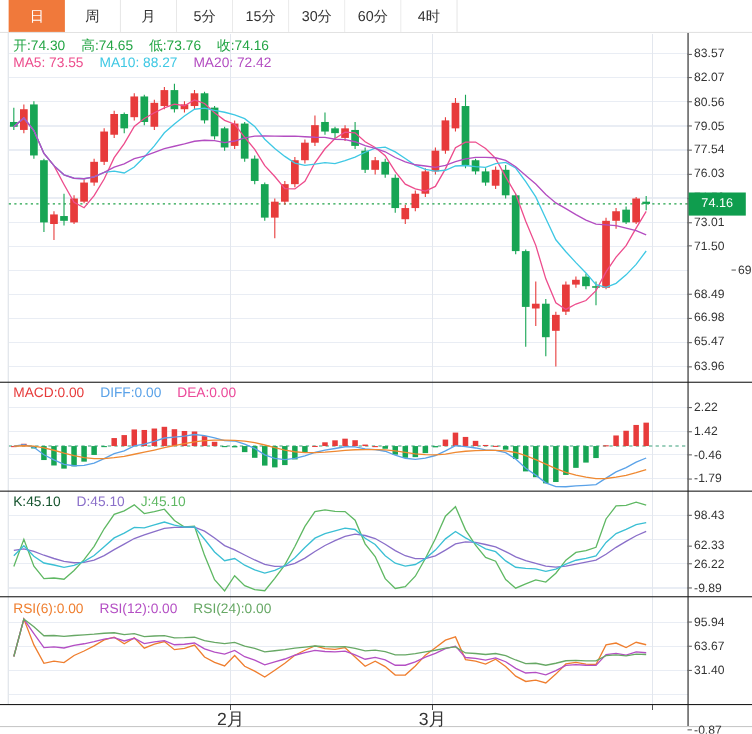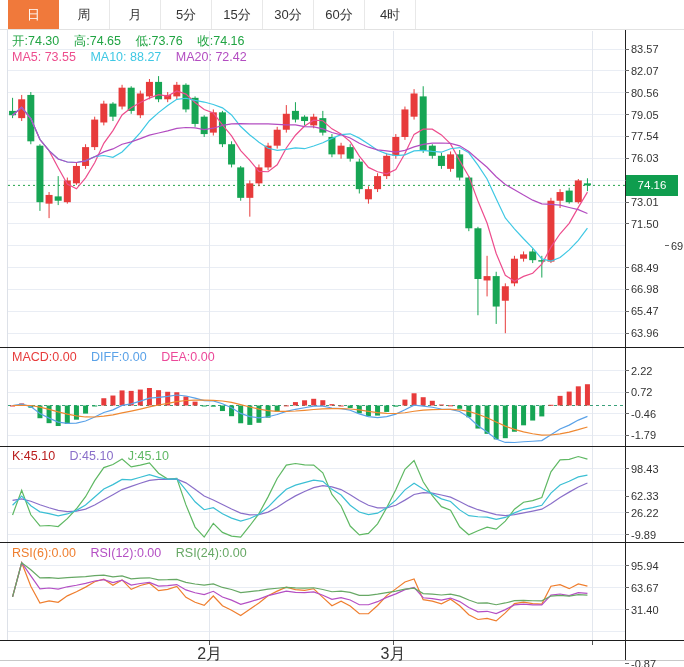--- a/index.html
+++ b/index.html
@@ -11,21 +11,21 @@
   .tab{width:51px;height:29px;line-height:29px;text-align:center;font-size:13px;color:#333;
        border-right:1px solid #e8e8e8;cursor:pointer;box-sizing:border-box;background:#fff;}
   .tab:first-child{border-left:1px solid #e8e8e8;}
   .tab.active{background:#f0793b;color:#fff;border-color:#f0793b;}
   
   .row{position:absolute;left:12px;font-size:12.5px;white-space:nowrap;z-index:6;}
   .row span{margin-right:11px;}
   .green-t{color:#21a443;}
   .c-ma5{color:#ed4d8d;} .c-ma10{color:#3fc8e4;} .c-ma20{color:#b34dc1;}
   .c-macd{color:#e73b3b;} .c-diff{color:#5aa2e8;} .c-dea{color:#ec4899;}
-  .c-k{color:#b91c1c;} .c-d{color:#8a6fc9;} .c-j{color:#5fb863;}
+  .c-k{color:#14532d;} .c-d{color:#8a6fc9;} .c-j{color:#5fb863;}
   .c-r6{color:#ef7e2e;} .c-r12{color:#b44fc4;} .c-r24{color:#67a865;}
   
   .sep{position:absolute;left:0;width:684px;height:1px;background:#1d1d1d;z-index:5;}
   .axis-line{position:absolute;left:625px;top:30px;width:1px;height:630px;background:#222;z-index:5;}
   .left-border{position:absolute;left:7px;top:30px;width:1px;height:610px;background:#dde1e8;z-index:2;}
   .bottom-line{position:absolute;left:0;top:660px;width:684px;height:1px;background:#c8c8c8;z-index:5;}
   
   .ytick{position:absolute;left:625px;height:12px;display:flex;align-items:center;
          font-size:11px;color:#333;z-index:6;white-space:nowrap;}
   .ytick .tm{width:4px;height:1px;background:#666;margin-right:2px;flex:none;}
@@ -403,21 +403,21 @@
       <div class="ytick" style="top: 327.208px;">
         <i class="tm"></i>
         <span>63.96</span>
       </div>
       <div class="ytick" style="top: 364.5px;">
         <i class="tm"></i>
         <span>2.22</span>
       </div>
       <div class="ytick" style="top: 386px;">
         <i class="tm"></i>
-        <span>0.72</span>
+        <span>1.42</span>
       </div>
       <div class="ytick" style="top: 407.5px;">
         <i class="tm"></i>
         <span>-0.46</span>
       </div>
       <div class="ytick" style="top: 429px;">
         <i class="tm"></i>
         <span>-1.79</span>
       </div>
       <div class="ytick" style="top: 462.5px;">

